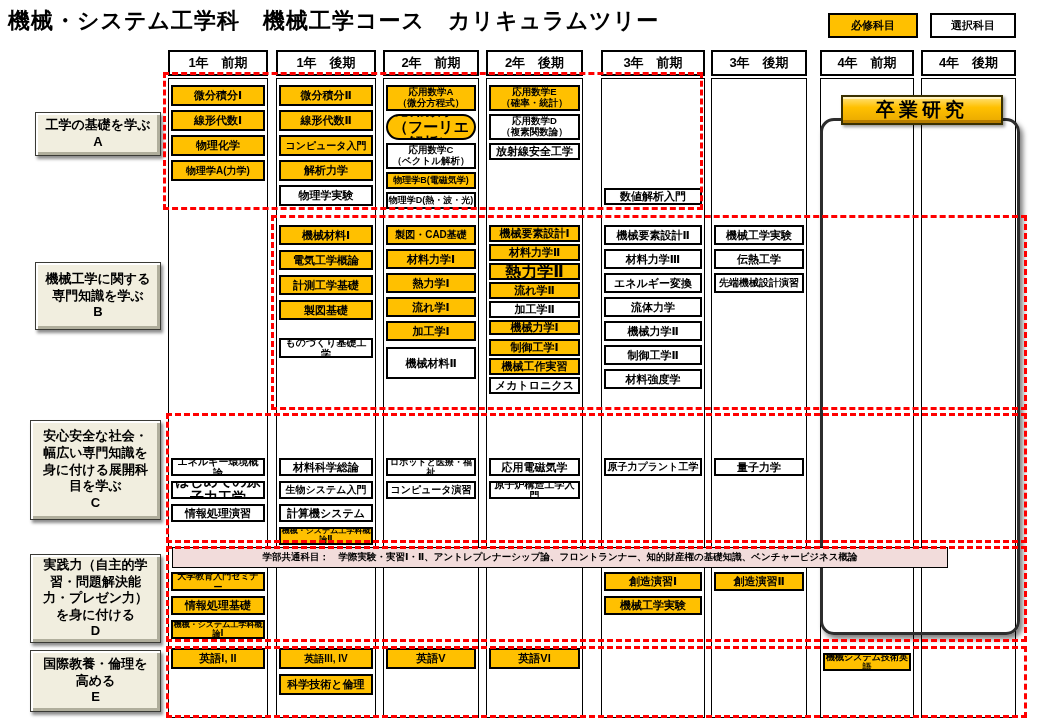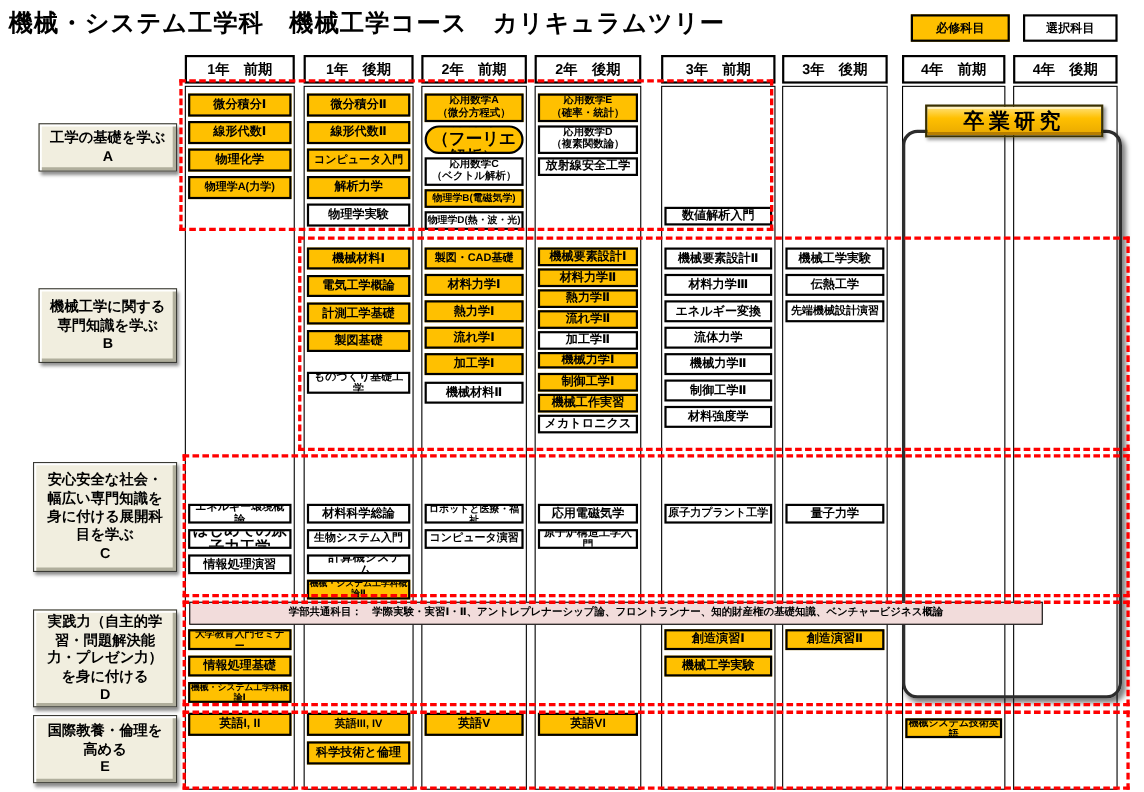--- a/index.html
+++ b/index.html
@@ -75,24 +75,24 @@
     <div class="abs course" style="left: 279px; top: 225px; width: 94px; height: 20px; font-size: 11px; background: rgb(255, 192, 0);">機械材料Ⅰ</div>
     <div class="abs course" style="left: 279px; top: 250px; width: 94px; height: 20px; font-size: 11px; background: rgb(255, 192, 0);">電気工学概論</div>
     <div class="abs course" style="left: 279px; top: 275px; width: 94px; height: 20px; font-size: 11px; background: rgb(255, 192, 0);">計測工学基礎</div>
     <div class="abs course" style="left: 279px; top: 300px; width: 94px; height: 20px; font-size: 11px; background: rgb(255, 192, 0);">製図基礎</div>
     <div class="abs course" style="left: 279px; top: 338px; width: 94px; height: 20px; font-size: 10px; background: rgb(255, 255, 255);">ものづくり基礎工学</div>
     <div class="abs course" style="left: 386px; top: 225px; width: 90px; height: 20px; font-size: 10px; background: rgb(255, 192, 0);">製図・CAD基礎</div>
     <div class="abs course" style="left: 386px; top: 249px; width: 90px; height: 20px; font-size: 11px; background: rgb(255, 192, 0);">材料力学Ⅰ</div>
     <div class="abs course" style="left: 386px; top: 273px; width: 90px; height: 20px; font-size: 11px; background: rgb(255, 192, 0);">熱力学Ⅰ</div>
     <div class="abs course" style="left: 386px; top: 297px; width: 90px; height: 20px; font-size: 11px; background: rgb(255, 192, 0);">流れ学Ⅰ</div>
     <div class="abs course" style="left: 386px; top: 321px; width: 90px; height: 20px; font-size: 11px; background: rgb(255, 192, 0);">加工学Ⅰ</div>
-    <div class="abs course" style="left: 386px; top: 347px; width: 90px; height: 20px; font-size: 11px; background: rgb(255, 255, 255);">機械材料Ⅱ</div>
+    <div class="abs course" style="left: 386px; top: 347px; width: 90px; height: 32px; font-size: 11px; background: rgb(255, 255, 255);">機械材料Ⅱ</div>
     <div class="abs course" style="left: 489px; top: 225px; width: 91px; height: 17px; font-size: 11px; background: rgb(255, 192, 0);">機械要素設計Ⅰ</div>
     <div class="abs course" style="left: 489px; top: 244px; width: 91px; height: 17px; font-size: 11px; background: rgb(255, 192, 0);">材料力学Ⅱ</div>
-    <div class="abs course" style="left: 489px; top: 263px; width: 91px; height: 17px; font-size: 11px; background: rgb(255, 192, 0);">熱力学Ⅱ</div>
+    <div class="abs course" style="left: 489px; top: 263px; width: 91px; height: 17px; font-size: 16px; background: rgb(255, 192, 0);">熱力学Ⅱ</div>
     <div class="abs course" style="left: 489px; top: 282px; width: 91px; height: 17px; font-size: 11px; background: rgb(255, 192, 0);">流れ学Ⅱ</div>
     <div class="abs course" style="left: 489px; top: 301px; width: 91px; height: 17px; font-size: 11px; background: rgb(255, 255, 255);">加工学Ⅱ</div>
     <div class="abs course" style="left: 489px; top: 320px; width: 91px; height: 15px; font-size: 11px; background: rgb(255, 192, 0); text-align: right;">機械力学Ⅰ</div>
     <div class="abs course" style="left: 489px; top: 339px; width: 91px; height: 17px; font-size: 11px; background: rgb(255, 192, 0);">制御工学Ⅰ</div>
     <div class="abs course" style="left: 489px; top: 358px; width: 91px; height: 17px; font-size: 11px; background: rgb(255, 192, 0);">機械工作実習</div>
     <div class="abs course" style="left: 489px; top: 377px; width: 91px; height: 17px; font-size: 11px; background: rgb(255, 255, 255);">メカトロニクス</div>
     <div class="abs course" style="left: 604px; top: 225px; width: 98px; height: 20px; font-size: 11px; background: rgb(255, 255, 255);">機械要素設計Ⅱ</div>
     <div class="abs course" style="left: 604px; top: 249px; width: 98px; height: 20px; font-size: 11px; background: rgb(255, 255, 255);">材料力学Ⅲ</div>
     <div class="abs course" style="left: 604px; top: 273px; width: 98px; height: 20px; font-size: 11px; background: rgb(255, 255, 255);">エネルギー変換</div>
     <div class="abs course" style="left: 604px; top: 297px; width: 98px; height: 20px; font-size: 11px; background: rgb(255, 255, 255);">流体力学</div>
@@ -100,21 +100,21 @@
     <div class="abs course" style="left: 604px; top: 345px; width: 98px; height: 20px; font-size: 11px; background: rgb(255, 255, 255);">制御工学Ⅱ</div>
     <div class="abs course" style="left: 604px; top: 369px; width: 98px; height: 20px; font-size: 11px; background: rgb(255, 255, 255);">材料強度学</div>
     <div class="abs course" style="left: 714px; top: 225px; width: 90px; height: 20px; font-size: 11px; background: rgb(255, 255, 255);">機械工学実験</div>
     <div class="abs course" style="left: 714px; top: 249px; width: 90px; height: 20px; font-size: 11px; background: rgb(255, 255, 255);">伝熱工学</div>
     <div class="abs course" style="left: 714px; top: 273px; width: 90px; height: 20px; font-size: 10px; background: rgb(255, 255, 255);">先端機械設計演習</div>
     <div class="abs course" style="left: 171px; top: 458px; width: 94px; height: 18px; font-size: 10px; background: rgb(255, 255, 255);">エネルギー環境概論</div>
     <div class="abs course" style="left: 171px; top: 481px; width: 94px; height: 18px; font-size: 14px; background: rgb(255, 255, 255);">はじめての原子力工学</div>
     <div class="abs course" style="left: 171px; top: 504px; width: 94px; height: 18px; font-size: 11px; background: rgb(255, 255, 255);">情報処理演習</div>
     <div class="abs course" style="left: 279px; top: 458px; width: 94px; height: 18px; font-size: 11px; background: rgb(255, 255, 255);">材料科学総論</div>
     <div class="abs course" style="left: 279px; top: 481px; width: 94px; height: 18px; font-size: 10px; background: rgb(255, 255, 255);">生物システム入門</div>
-    <div class="abs course" style="left: 279px; top: 504px; width: 94px; height: 18px; font-size: 11px; background: rgb(255, 255, 255); padding-left: 12px;">計算機システム</div>
+    <div class="abs course" style="left: 279px; top: 504px; width: 94px; height: 18px; font-size: 11px; background: rgb(255, 255, 255);">計算機システム</div>
     <div class="abs course" style="left: 279px; top: 527px; width: 94px; height: 18px; font-size: 8px; background: rgb(255, 192, 0);">機械・システム工学科概論Ⅱ</div>
     <div class="abs course" style="left: 386px; top: 458px; width: 90px; height: 18px; font-size: 9px; background: rgb(255, 255, 255);">ロボットと医療・福祉</div>
     <div class="abs course" style="left: 386px; top: 481px; width: 90px; height: 18px; font-size: 10px; background: rgb(255, 255, 255);">コンピュータ演習</div>
     <div class="abs course" style="left: 489px; top: 458px; width: 91px; height: 18px; font-size: 11px; background: rgb(255, 255, 255);">応用電磁気学</div>
     <div class="abs course" style="left: 489px; top: 481px; width: 91px; height: 18px; font-size: 10px; background: rgb(255, 255, 255);">原子炉構造工学入門</div>
     <div class="abs course" style="left: 604px; top: 458px; width: 98px; height: 18px; font-size: 10px; background: rgb(255, 255, 255);">原子力プラント工学</div>
     <div class="abs course" style="left: 714px; top: 458px; width: 90px; height: 18px; font-size: 11px; background: rgb(255, 255, 255);">量子力学</div>
     <div class="abs course" style="left: 171px; top: 572px; width: 94px; height: 19px; font-size: 9px; background: rgb(255, 192, 0);">大学教育入門セミナー</div>
     <div class="abs course" style="left: 171px; top: 596px; width: 94px; height: 19px; font-size: 11px; background: rgb(255, 192, 0);">情報処理基礎</div>
     <div class="abs course" style="left: 171px; top: 620px; width: 94px; height: 19px; font-size: 8px; background: rgb(255, 192, 0);">機械・システム工学科概論Ⅰ</div>

